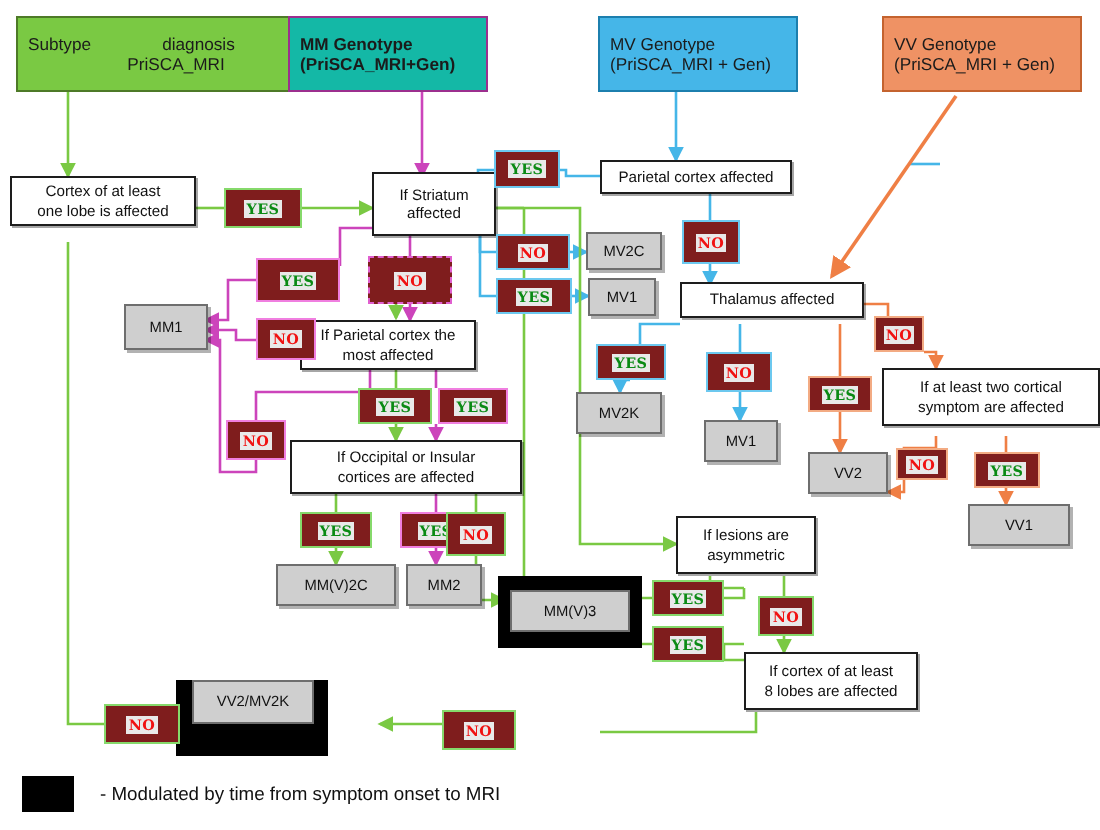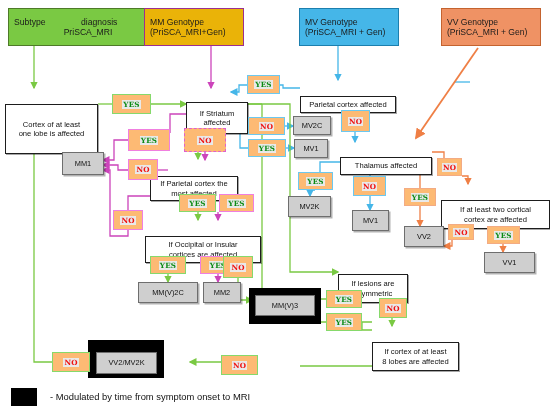--- a/index.html
+++ b/index.html
@@ -6,41 +6,41 @@
   #page{position:relative;width:550px;height:415px;background:#ffffff;
         font-family:"Liberation Sans",sans-serif;overflow:hidden;}
   #wires{position:absolute;left:0;top:0;width:550px;height:415px;}
 
   .node{position:absolute;box-sizing:border-box;display:flex;align-items:center;
         justify-content:center;text-align:center;line-height:1.22;}
 
   
   .hdr{border:1px solid #3a3a3a;font-size:8.6px;color:#1b1b1b;padding:3px 5px;}
   .hdr.green{background:#7ac943;border-color:#4e7a28;}
-  .hdr.magenta{background:#eab308;border-color:#9c2f8e;}
+  .hdr.magenta{background:#14b8a6;border-color:#9c2f8e;font-weight:bold;}
   .hdr.blue{background:#45b6e8;border-color:#1c7fae;}
   .hdr.orange{background:#ef9264;border-color:#c4632f;}
   .hdr .inner{width:100%;}
   .hdr .l1{display:block;}
   .hdr .l2{display:block;}
   .hdr.just .l1{text-align:justify;text-align-last:justify;}
 
   
   .dec{background:#ffffff;border:1.6px solid #1d1d1d;font-size:7.6px;color:#111;
-       padding:2px 4px;box-shadow:1px 1px 0 rgba(0,0,0,.35);margin-top:16px;}
+       padding:2px 4px;box-shadow:1px 1px 0 rgba(0,0,0,.35);}
 
   
   .out{background:#cfcfcf;border:1.2px solid #6e6e6e;font-size:7.4px;color:#111;
        box-shadow:1.5px 1.5px 0 rgba(0,0,0,.30);}
 
   
   .mod{position:absolute;background:#000000;box-sizing:border-box;}
 
   
-  .lbl{position:absolute;box-sizing:border-box;background:#fdba74;
+  .lbl{position:absolute;box-sizing:border-box;background:#7f1d1d;
        display:flex;align-items:center;justify-content:center;
        font-size:7.2px;font-weight:bold;font-family:"DejaVu Serif",serif;
        letter-spacing:.2px;}
   .lbl span{background:#e9e9e9;padding:0 1px;}
   .yes span{color:#0a8a14;}
   .no  span{color:#f01212;}
   .b-green  {border:1px solid #86d96b;}
   .b-magenta{border:1px solid #f07fe0;}
   .b-blue   {border:1px solid #6cc8ef;}
   .b-orange {border:1px solid #f3ab83;}
@@ -190,21 +190,21 @@
     </div>
   </div>
 
   <div class="node hdr orange" style="left:441px;top:8px;width:100px;height:38px;justify-content:flex-start;">
     <div class="inner" style="text-align:left;">
       <span class="l1">VV Genotype</span>
       <span class="l2">(PriSCA_MRI + Gen)</span>
     </div>
   </div>
 
-  <div class="node dec" style="left:5px;top:88px;width:93px;height:50px;">
+  <div class="node dec" style="left:5px;top:88px;width:93px;height:25px;">
     <div>
       <span style="display:block;">Cortex of at least</span>
       <span style="display:block;">one lobe is affected</span>
     </div>
   </div>
 
   <div class="node dec" style="left:186px;top:86px;width:62px;height:32px;">
     <div>
       <span style="display:block;">If Striatum</span>
       <span style="display:block;">affected</span>
@@ -229,21 +229,21 @@
     <span>Parietal cortex affected</span>
   </div>
 
   <div class="node dec" style="left:340px;top:141px;width:92px;height:18px;">
     <span>Thalamus affected</span>
   </div>
 
   <div class="node dec" style="left:441px;top:184px;width:109px;height:29px;">
     <div>
       <span style="display:block;">If at least two cortical</span>
-      <span style="display:block;">cortex are affected</span>
+      <span style="display:block;">symptom are affected</span>
     </div>
   </div>
 
   <div class="node dec" style="left:338px;top:258px;width:70px;height:29px;">
     <div>
       <span style="display:block;">If lesions are</span>
       <span style="display:block;">asymmetric</span>
     </div>
   </div>
 
@@ -289,21 +289,21 @@
 
   <div class="node out" style="left:404px;top:226px;width:40px;height:21px;">
     <span>VV2</span>
   </div>
 
   <div class="node out" style="left:484px;top:252px;width:51px;height:21px;">
     <span>VV1</span>
   </div>
 
   <div class="mod" style="left:88px;top:340px;width:76px;height:38px;"></div>
-  <div class="node out" style="left:96px;top:352px;width:61px;height:22px;text-align:right;">
+  <div class="node out" style="left:96px;top:340px;width:61px;height:22px;text-align:right;">
     <span>VV2/MV2K</span>
   </div>
 
   <div class="lbl yes b-green" style="left:112px;top:94px;width:39px;height:20px;">
     <span>YES</span>
     </div>
 
   <div class="lbl yes b-blue" style="left:247px;top:75px;width:33px;height:19px;">
     <span>YES</span>
     </div>

